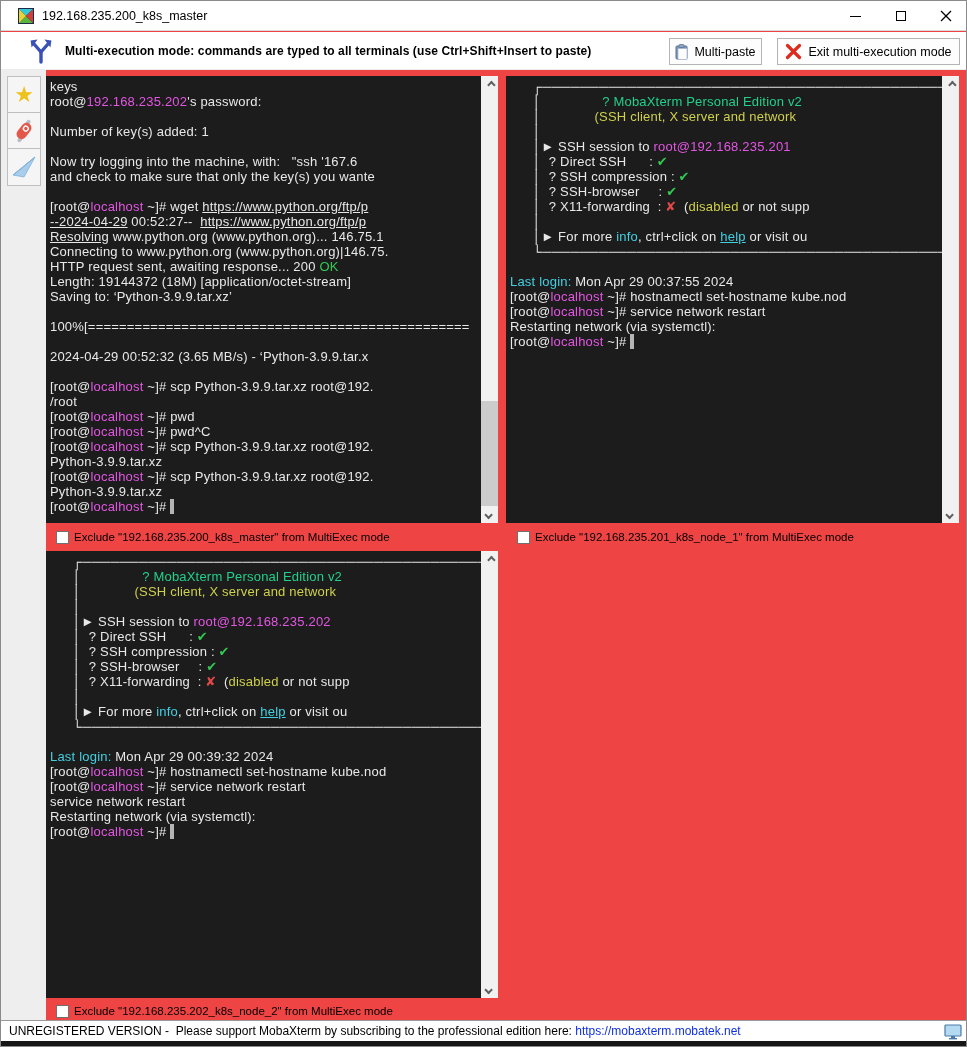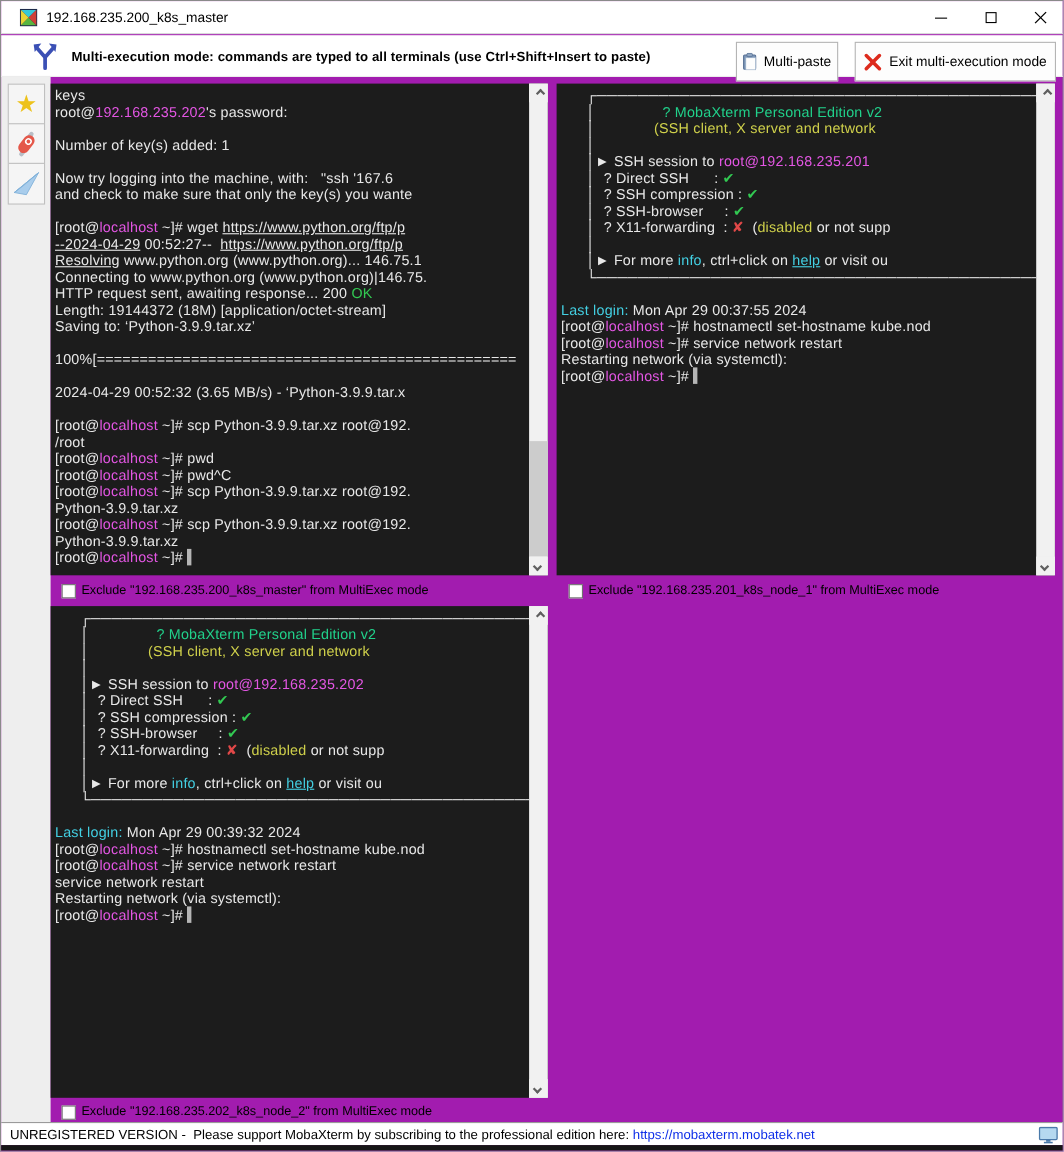--- a/index.html
+++ b/index.html
@@ -1,36 +1,36 @@
 <!DOCTYPE html>
 <html><head>
 <meta charset="utf-8">
 <style>
   html,body{margin:0;padding:0;background:#fff;}
   *{box-sizing:border-box;}
   .window{
-    position:relative;width:967px;height:1047px;background:#a21caf;
+    position:relative;width:967px;height:1047px;background:#ef4444;
     border:1px solid #8a8a8a;overflow:hidden;
     font-family:"Liberation Sans",sans-serif;color:#000;
   }
   
   .titlebar{position:absolute;left:0;top:0;width:967px;height:30px;background:#fff;
     display:flex;align-items:center;border-bottom:1px solid #d9d9d9;}
   .app-icon{width:16px;height:16px;margin-left:17px;margin-right:8px;}
   .title-text{font-size:12.5px;}
   .win-controls{position:absolute;right:0;top:0;height:30px;display:flex;}
   .win-btn{width:45px;height:30px;display:flex;align-items:center;justify-content:center;cursor:default;}
   .glyph-min{width:11px;height:1px;background:#000;}
   .glyph-max{width:10px;height:10px;border:1px solid #000;}
   
   .toolbar{position:absolute;left:0;top:31px;width:967px;height:38px;background:#fff;
     display:flex;align-items:center;border-bottom:1px solid #ececec;}
   .fork-icon{margin-left:28px;margin-right:12px;}
   .toolbar-msg{font-size:12px;font-weight:bold;letter-spacing:0.1px;white-space:nowrap;}
-  .tb-btn{position:absolute;top:6px;height:36px;border:1px solid #b4b4b4;background:#fdfdfd;
+  .tb-btn{position:absolute;top:6px;height:27px;border:1px solid #b4b4b4;background:#fdfdfd;
     display:flex;align-items:center;justify-content:center;gap:6px;font-size:12.5px;white-space:nowrap;cursor:default;}
   .btn-multipaste{left:668px;width:93px;}
   .btn-exit{left:776px;width:183px;align-items:center;}
   
   .sidebar{position:absolute;left:0;top:69px;width:45px;height:950px;background:#eeeeee;}
   .side-stack{position:absolute;left:6px;top:6px;width:34px;border:1px solid #bfbfbf;background:#f5f5f5;}
   .side-cell{width:32px;height:36px;display:flex;align-items:center;justify-content:center;border-bottom:1px solid #bfbfbf;cursor:default;}
   .side-cell:last-child{border-bottom:none;}
   .star-glyph{font-size:22px;color:#edc21b;line-height:1;}
   

